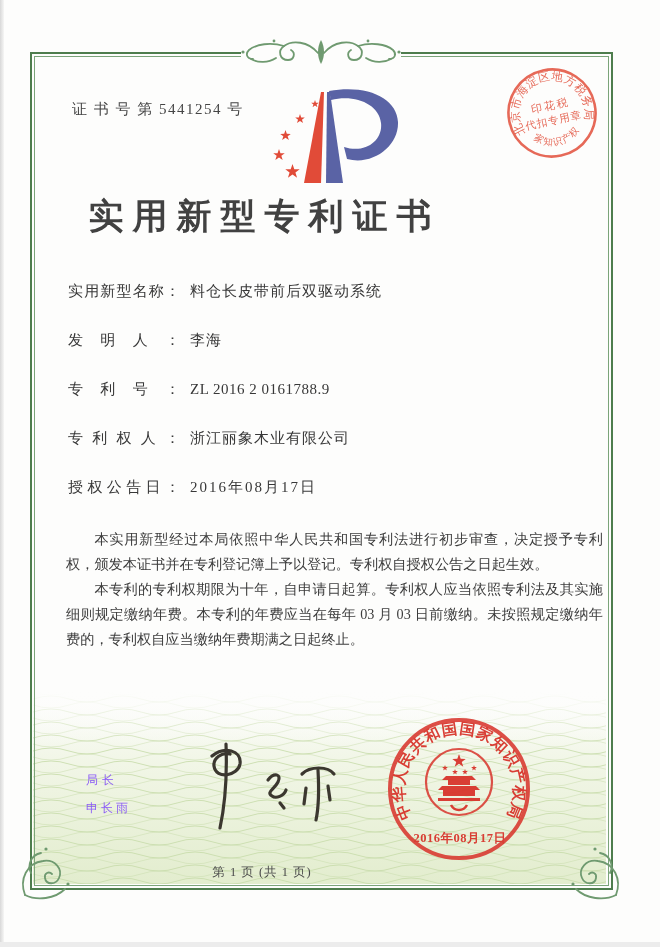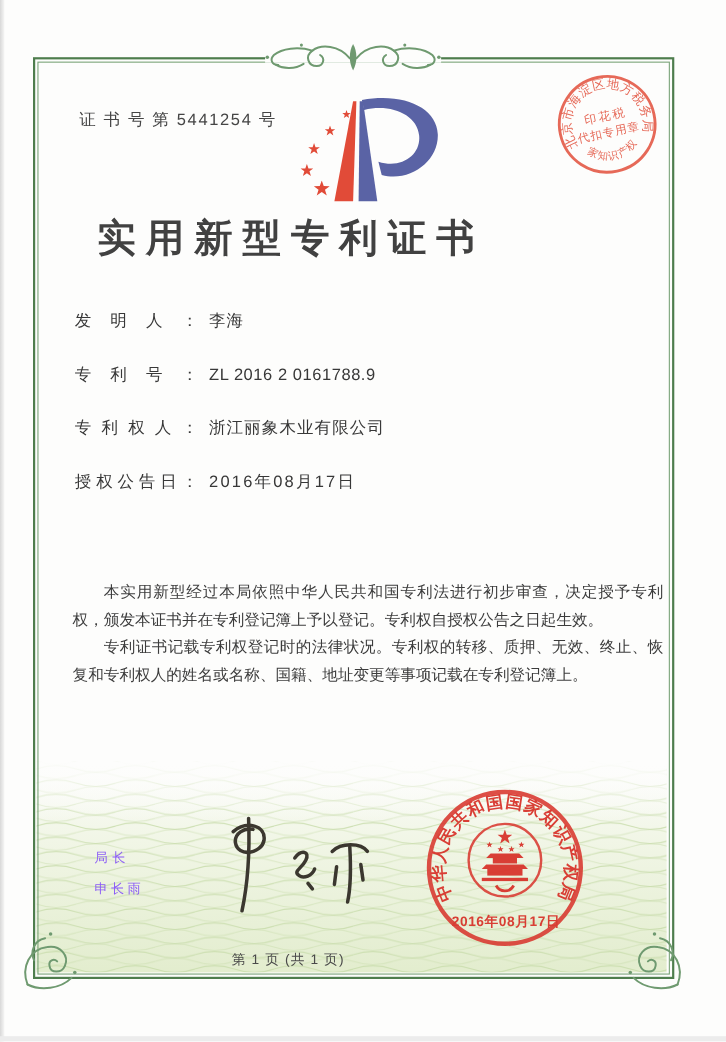--- a/index.html
+++ b/index.html
@@ -1,19 +1,19 @@
 <!DOCTYPE html>
 <html><head>
 <meta charset="utf-8">
 <style>
   html,body { margin:0; padding:0; background:#ffffff; }
   .page {
     position:relative; width:660px; height:947px; margin:0;
     background:#fdfdfc; overflow:hidden;
-    font-family:Liberation Sans, sans-serif;
+    font-family:Liberation Serif, serif;
     color:#3a3a3a;
   }
   .scan-edge-left { position:absolute; left:0; top:0; width:4px; height:100%;
     background:linear-gradient(90deg,#d8d8d8,#f6f6f5); }
   .scan-edge-bottom { position:absolute; left:0; bottom:0; width:100%; height:5px; background:#ececec; }
 
   
   .frame { position:absolute; left:30px; top:52px; width:579px; height:834px;
     border:2px solid #4e7d4d; z-index:2; }
   .frame::after { content:""; position:absolute; inset:2px; border:1px solid #7ba479; }
@@ -135,36 +135,39 @@
       <textPath href="#taxBot" startOffset="50%" text-anchor="middle">国家知识产权局</textPath>
     </text>
     <text x="55" y="51" text-anchor="middle" font-size="11" fill="#e2503c" letter-spacing="2">印花税</text>
     <text x="55" y="66" text-anchor="middle" font-size="10.5" fill="#e2503c" letter-spacing="1">代扣专用章</text>
   </svg>
 
   <div class="title">实用新型专利证书</div>
 
   <div class="fields">
     <div class="frow">
+      <span class="flabel">实用新型名称：</span><span class="fvalue">料仓长皮带前后双驱动系统</span>
+    </div>
+    <div class="frow">
       <span class="flabel">发明人：</span><span class="fvalue">李海</span>
     </div>
     <div class="frow">
       <span class="flabel">专利号：</span><span class="fvalue num">ZL 2016 2 0161788.9</span>
     </div>
     <div class="frow">
       <span class="flabel">专利权人：</span><span class="fvalue">浙江丽象木业有限公司</span>
     </div>
     <div class="frow">
       <span class="flabel">授权公告日：</span><span class="fvalue date-val">2016年08月17日</span>
     </div>
   </div>
 
   <div class="body-text">
     <p>本实用新型经过本局依照中华人民共和国专利法进行初步审查，决定授予专利权，颁发本证书并在专利登记簿上予以登记。专利权自授权公告之日起生效。</p>
-    <p>专利证书记载专利权登记时的法律状况。专利权的转移、质押、无效、终止、恢复和专利权人的姓名或名称、国籍、地址变更等事项记载在专利登记簿上。</p>
+    <p>本专利的专利权期限为十年，自申请日起算。专利权人应当依照专利法及其实施细则规定缴纳年费。本专利的年费应当在每年 03 月 03 日前缴纳。未按照规定缴纳年费的，专利权自应当缴纳年费期满之日起终止。</p>
   </div>
 
   <div class="director">
     <div class="t">局长</div>
     <div class="n">申长雨</div>
   </div>
 
   <svg class="signature" width="155" height="95" viewBox="0 0 155 95">
     <g fill="none" stroke="#3b372f" stroke-width="3.2" stroke-linecap="round" stroke-linejoin="round">
       <path d="M22 16 C34 6 52 10 50 24 C48 36 26 40 24 26 C23 18 32 12 40 14"></path>

